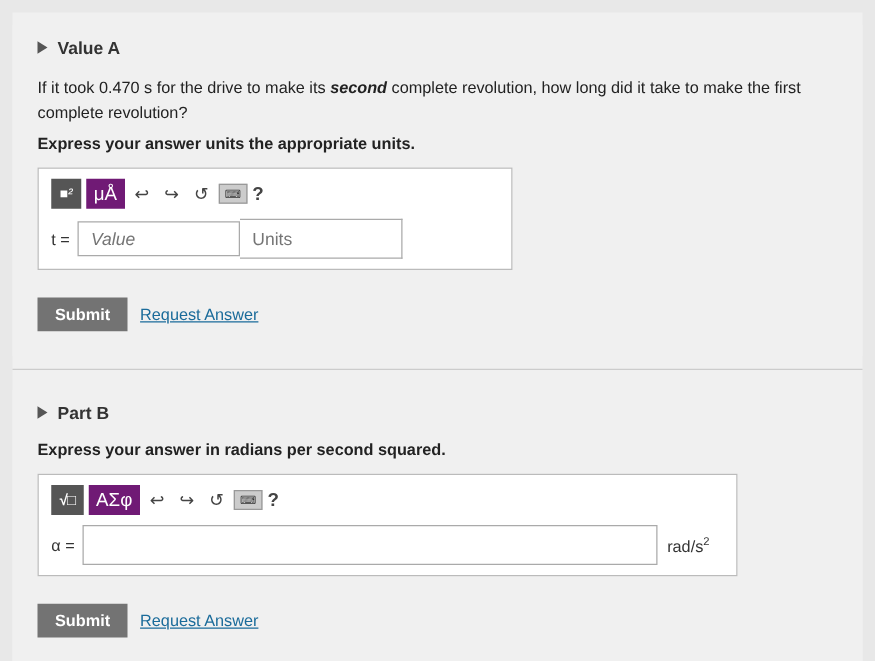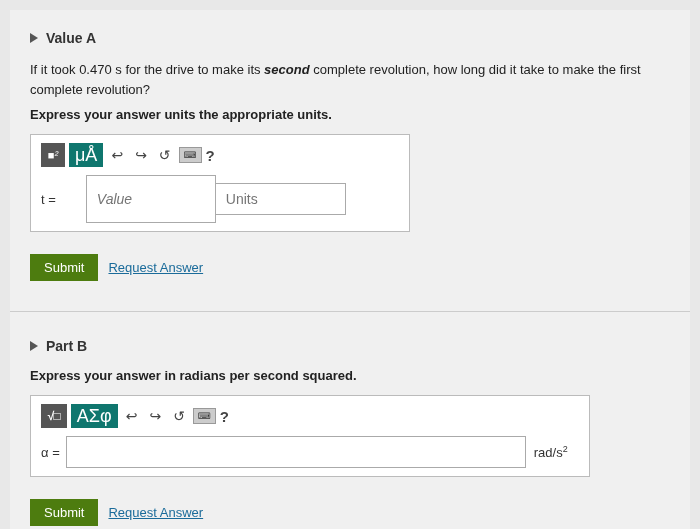--- a/index.html
+++ b/index.html
@@ -82,22 +82,22 @@
       align-items: center;
       justify-content: center;
       height: 24px;
       min-width: 24px;
     }
     .toolbar-btn.special {
       background: #555;
       font-style: italic;
     }
     .toolbar-btn.mu {
-      background: #0f766e;
-      font-size: 18px;
+      background: #701a75;
+      font-size: 15px;
     }
     .toolbar-icon-btn {
       background: none;
       border: none;
       cursor: pointer;
       font-size: 14px;
       color: #444;
       padding: 2px 4px;
     }
     .toolbar-keyboard-btn {
@@ -128,23 +128,22 @@
       white-space: nowrap;
     }
     .value-input {
       border: 1px solid #aaa;
       background: #fff;
       font-size: 14px;
       font-style: italic;
       color: #aaa;
       padding: 5px 10px;
       width: 130px;
-      height: 48px;
+      height: 28px;
       outline: none;
-      margin-left: 24px;
     }
     .units-input {
       border: 1px solid #aaa;
       border-left: none;
       background: #fff;
       font-size: 14px;
       color: #aaa;
       padding: 5px 10px;
       width: 130px;
       height: 32px;
@@ -166,26 +165,27 @@
       margin-left: 8px;
       white-space: nowrap;
     }
     .buttons-row {
       display: flex;
       align-items: center;
       gap: 10px;
       margin-top: 10px;
     }
     .submit-btn {
-      background: #4d7c0f;
+      background: #737373;
       color: #fff;
       border: none;
       padding: 6px 14px;
       font-size: 13px;
       cursor: pointer;
+      font-weight: bold;
     }
     .request-link {
       background: none;
       border: none;
       color: #1a6b9a;
       font-size: 13px;
       cursor: pointer;
       text-decoration: underline;
     }
     .divider {

